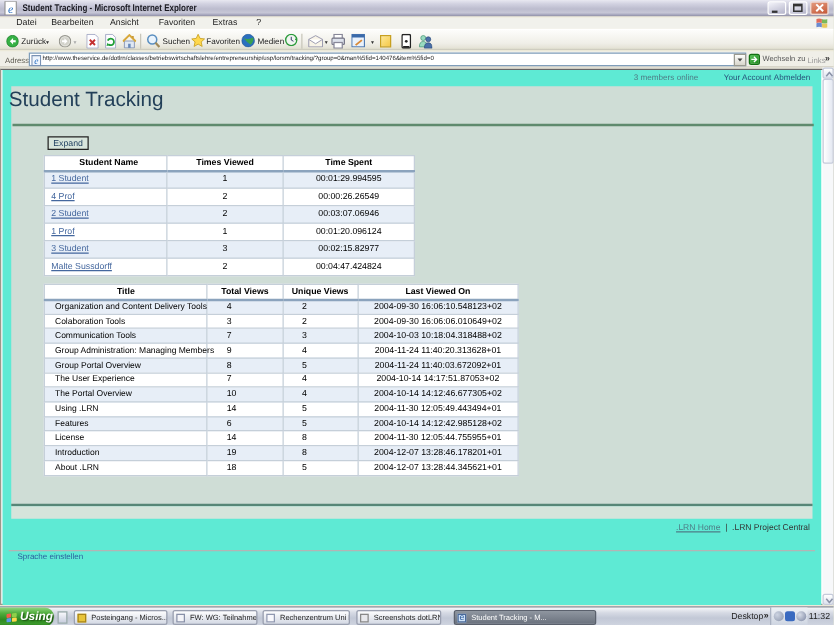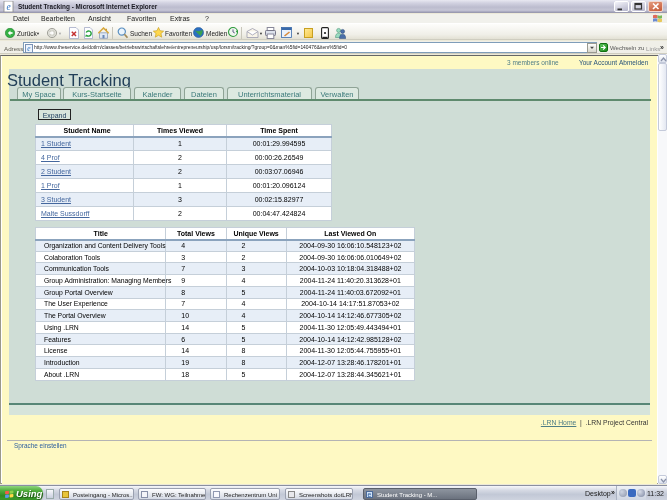--- a/index.html
+++ b/index.html
@@ -34,21 +34,21 @@
 #addrlabel { left:4px; top:4px; font-size:6.2px; color:#5c5a50; }
 #addrinput { left:23px; top:1px; width:574px; height:11px; background:#fff; border:1px solid #7f9db9; }
 #urltext { left:34px; top:4px; font-size:4.9px; color:#222; letter-spacing:0px; }
 #addrdrop { left:587px; top:2px; width:10px; height:10px; background:linear-gradient(#fdfdfb,#d8d6cc); border:1px solid #9a9a90; }
 #gobtn { left:599px; top:2px; width:9px; height:9px; background:linear-gradient(135deg,#5dc45d,#1a8a1a); border-radius:2px; border:1px solid #127012; }
 #gotext { left:610px; top:4px; font-size:6px; color:#555; }
 #linkstext { left:646px; top:4px; font-size:6.2px; color:#999; }
 
 
 #content { left:0; top:55px; width:667px; height:429px; background:#fff; border:1px solid #9a9889; border-top:1px solid #666; }
-#pagearea { left:1px; top:0px; width:655px; height:428px; background:#fef9c3; overflow:hidden; }
+#pagearea { left:1px; top:0px; width:655px; height:428px; background:#5eead4; overflow:hidden; }
 
 #memberbar { left:0; top:2.5px; font-size:6.5px; color:#27537a; width:655px; height:10px; }
 #memberbar span { position:absolute; }
 #memberbar .online { color:#4e7d86; }
 
 #greenbox { left:7px; top:13px; width:641px; height:336px; background:#cfddd6; border-bottom:2px solid #578677; }
 #h1 { left:5px; top:15px; font-size:16.5px; color:#223f58; }
 
 #tabs { left:1px; top:31px; width:641px; height:13px; }
 .tab { position:absolute; top:0; height:12px; background:#dde9e1; border:1px solid #8fa396; border-bottom:none;
@@ -275,28 +275,20 @@
 
 <div id="content" class="abs">
   <div id="pagearea" class="abs">
     <div id="memberbar" class="abs">
         <span class="online" style="left:505px">3 members online</span>
         <span style="left:577px">Your Account</span>
         <span style="left:617px">Abmelden</span>
       </div>
     <div id="greenbox" class="abs"></div>
     <div id="h1" class="abs">Student Tracking</div>
-    <div id="tabs" class="abs">
-      <div class="tab" style="left:14px; width:44px;">My Space</div>
-      <div class="tab" style="left:60px; width:68px;">Kurs-Startseite</div>
-      <div class="tab" style="left:131px; width:47px;">Kalender</div>
-      <div class="tab" style="left:181px; width:40px;">Dateien</div>
-      <div class="tab" style="left:224px; width:85px;">Unterrichtsmaterial</div>
-      <div class="tab" style="left:312px; width:44px;">Verwalten</div>
-    </div>
     <div id="tabline" class="abs"></div>
     <div id="expandbtn" class="abs">Expand</div>
 
     <table id="table1">
       <tbody>
           <tr>
             <th class="c1" style="text-align:center">Student Name</th>
             <th class="c2">Times Viewed</th>
             <th class="c3">Time Spent</th>
           </tr>

